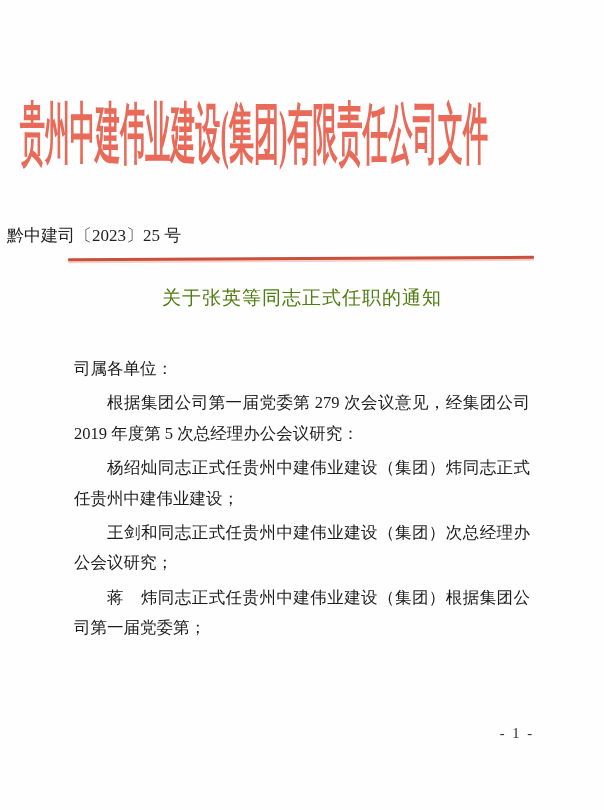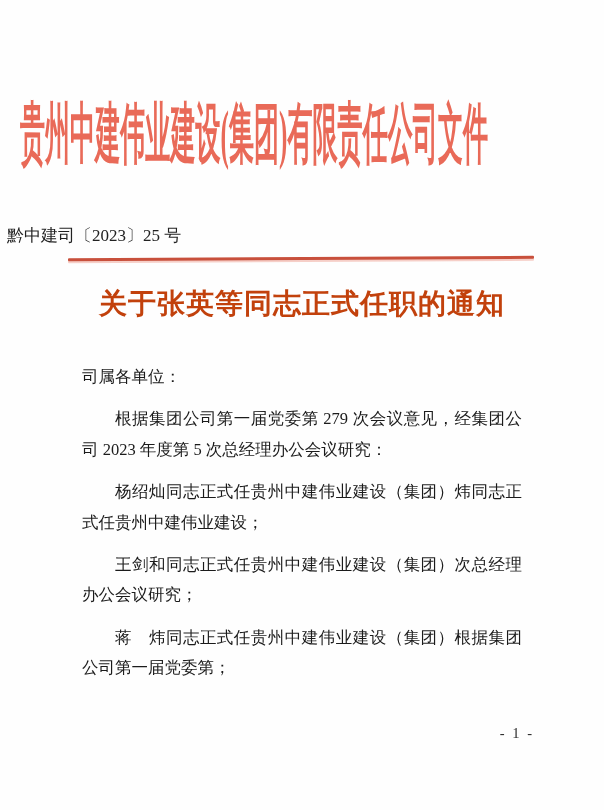--- a/index.html
+++ b/index.html
@@ -60,37 +60,37 @@
     transform: rotate(-0.3deg);
     border-radius: 1px;
     box-shadow: 0 2px 0 rgba(231, 120, 100, 0.35);
   }
   .doc-title {
     position: absolute;
     top: 285px;
     left: 0;
     width: 604px;
     text-align: center;
-    font-size: 28px;
-    font-weight: bold;
+    font-size: 19px;
+    font-weight: normal;
     letter-spacing: 1px;
-    color: #c2410c;
+    color: #4d7c0f;
   }
   .body-text {
     position: absolute;
     top: 350px;
     left: 70px;
     width: 464px;
     font-size: 16.5px;
     line-height: 30.4px;
     text-align: justify;
     color: #1b1b1b;
   }
   .body-text p {
-    margin: 12px;
+    margin: 4px;
     text-indent: 2em;
   }
   .body-text p.salutation {
     text-indent: 0;
   }
   .page-number {
     position: absolute;
     top: 725px;
     right: 70px;
     font-size: 14.5px;
@@ -108,21 +108,21 @@
   </div>
 
   <div class="doc-number">黔中建司〔2023〕25 号</div>
 
   <div class="red-divider" style="background: rgb(200, 80, 60);"></div>
 
   <div class="doc-title">关于张英等同志正式任职的通知</div>
 
   <div class="body-text">
     <p class="salutation">司属各单位：</p>
-    <p>根据集团公司第一届党委第 279 次会议意见，经集团公司 2023 年度第 5 次总经理办公会议研究：</p>
+    <p>根据集团公司第一届党委第 279 次会议意见，经集团公司 2019 年度第 5 次总经理办公会议研究：</p>
     <p>杨绍灿同志正式任贵州中建伟业建设（集团）炜同志正式任贵州中建伟业建设；</p>
     <p>王剑和同志正式任贵州中建伟业建设（集团）次总经理办公会议研究；</p>
     <p>蒋　炜同志正式任贵州中建伟业建设（集团）根据集团公司第一届党委第；</p>
   </div>
 
   <div class="page-number">- 1 -</div>
 
 </div>
 
 </body></html>

